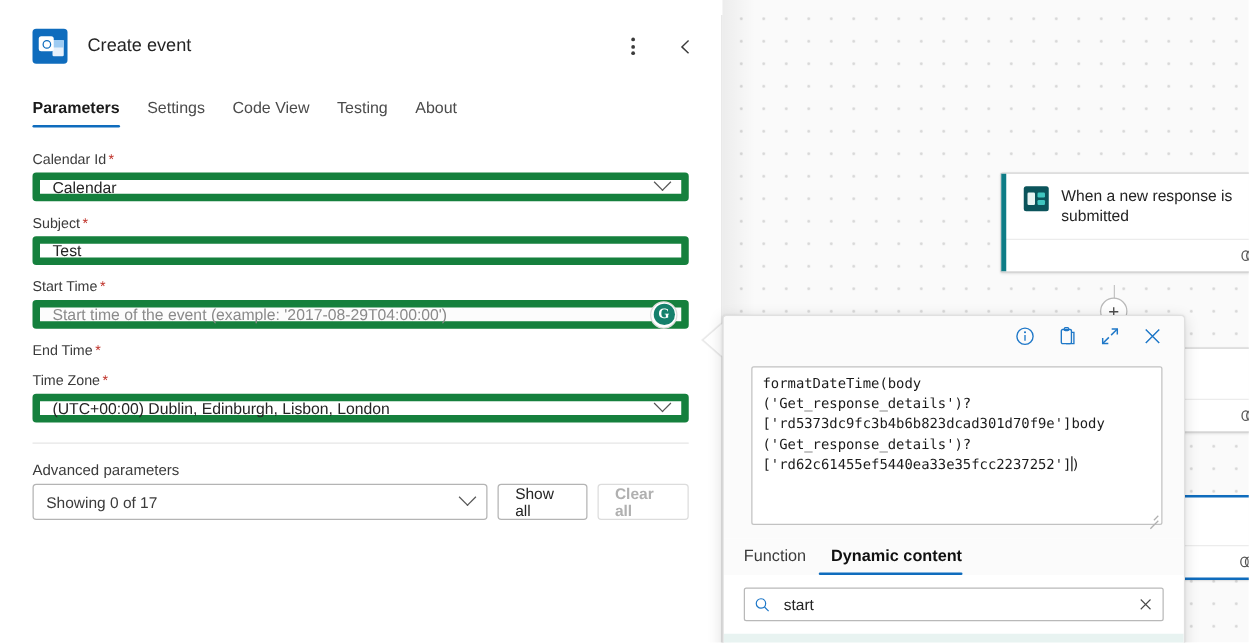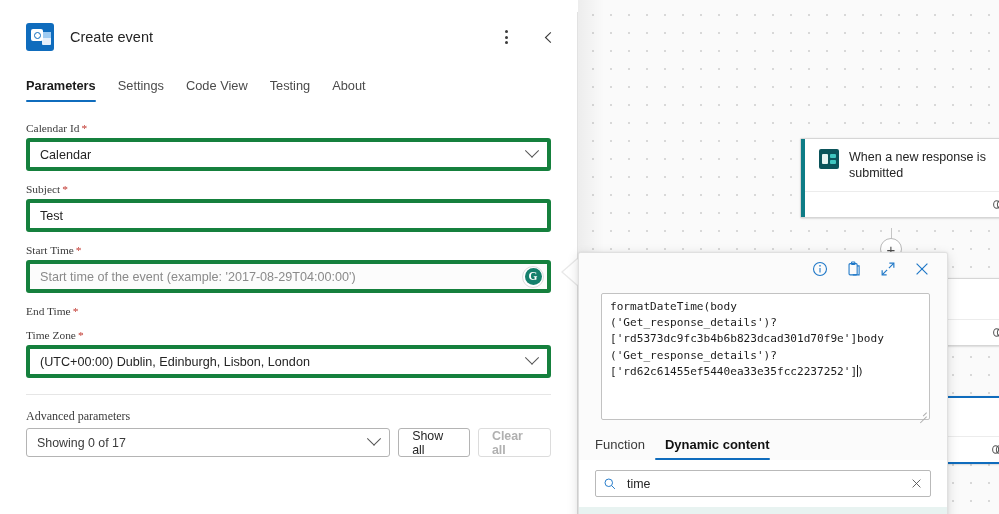--- a/index.html
+++ b/index.html
@@ -110,24 +110,24 @@
   }
   .tab:first-child { padding-left: 0; }
   .tab.active { color: #1a1a1a; font-weight: bold; }
   .tab.active::after {
     content: ""; position: absolute; left: 0; right: 11px; bottom: 0;
     height: 2.5px; background: #0f6cbd; border-radius: 2px;
   }
 
   .form { padding: 20px 26px 0 26px; }
   .field { margin-bottom: 12px; }
-  .field-label { font-size: 11.4px; color: #3b3b3b; margin-bottom: 4px; font-family: Liberation Serif, serif; }
+  .field-label { font-size: 11.4px; color: #3b3b3b; margin-bottom: 4px; }
   .req { color: #c0342c; margin-left: 2px; }
   .ctrl {
-    position: relative; height: 33px; border: 4px solid #15803d; border-radius: 3px;
+    position: relative; height: 23px; border: 6px solid #15803d; border-radius: 3px;
     background: #fff; display: flex; align-items: center; padding: 0 10px;
     font-size: 12.6px; color: #242424;
   }
   .ctrl.placeholder { color: #8a8a8a; background: #fcfcfc; }
   .chev {
     margin-left: auto; width: 10px; height: 10px; border-right: 1.4px solid #555;
     border-bottom: 1.4px solid #555; transform: rotate(45deg) translate(-3px,-3px);
     flex: 0 0 auto;
   }
   .grammarly {
@@ -421,21 +421,21 @@
       <div class="ptab">Function</div>
       <div class="ptab active">Dynamic content</div>
     </div>
 
     <div class="popup-search">
       <div class="search-box">
         <svg width="14" height="14" viewBox="0 0 16 16">
           <circle cx="6.6" cy="6.6" r="4.3" fill="none" stroke="#1f78c8" stroke-width="1.1"></circle>
           <path d="M9.8 9.8 L13.6 13.6" stroke="#1f78c8" stroke-width="1.1" fill="none"></path>
         </svg>
-        <span class="q">time</span>
+        <span class="q">start</span>
         <svg width="13" height="13" viewBox="0 0 16 16">
           <path d="M3.2 3.2 L12.8 12.8 M12.8 3.2 L3.2 12.8" fill="none" stroke="#4a4a4a" stroke-width="1.05"></path>
         </svg>
       </div>
     </div>
 
     <div class="dc-item">
       
       
     </div>

